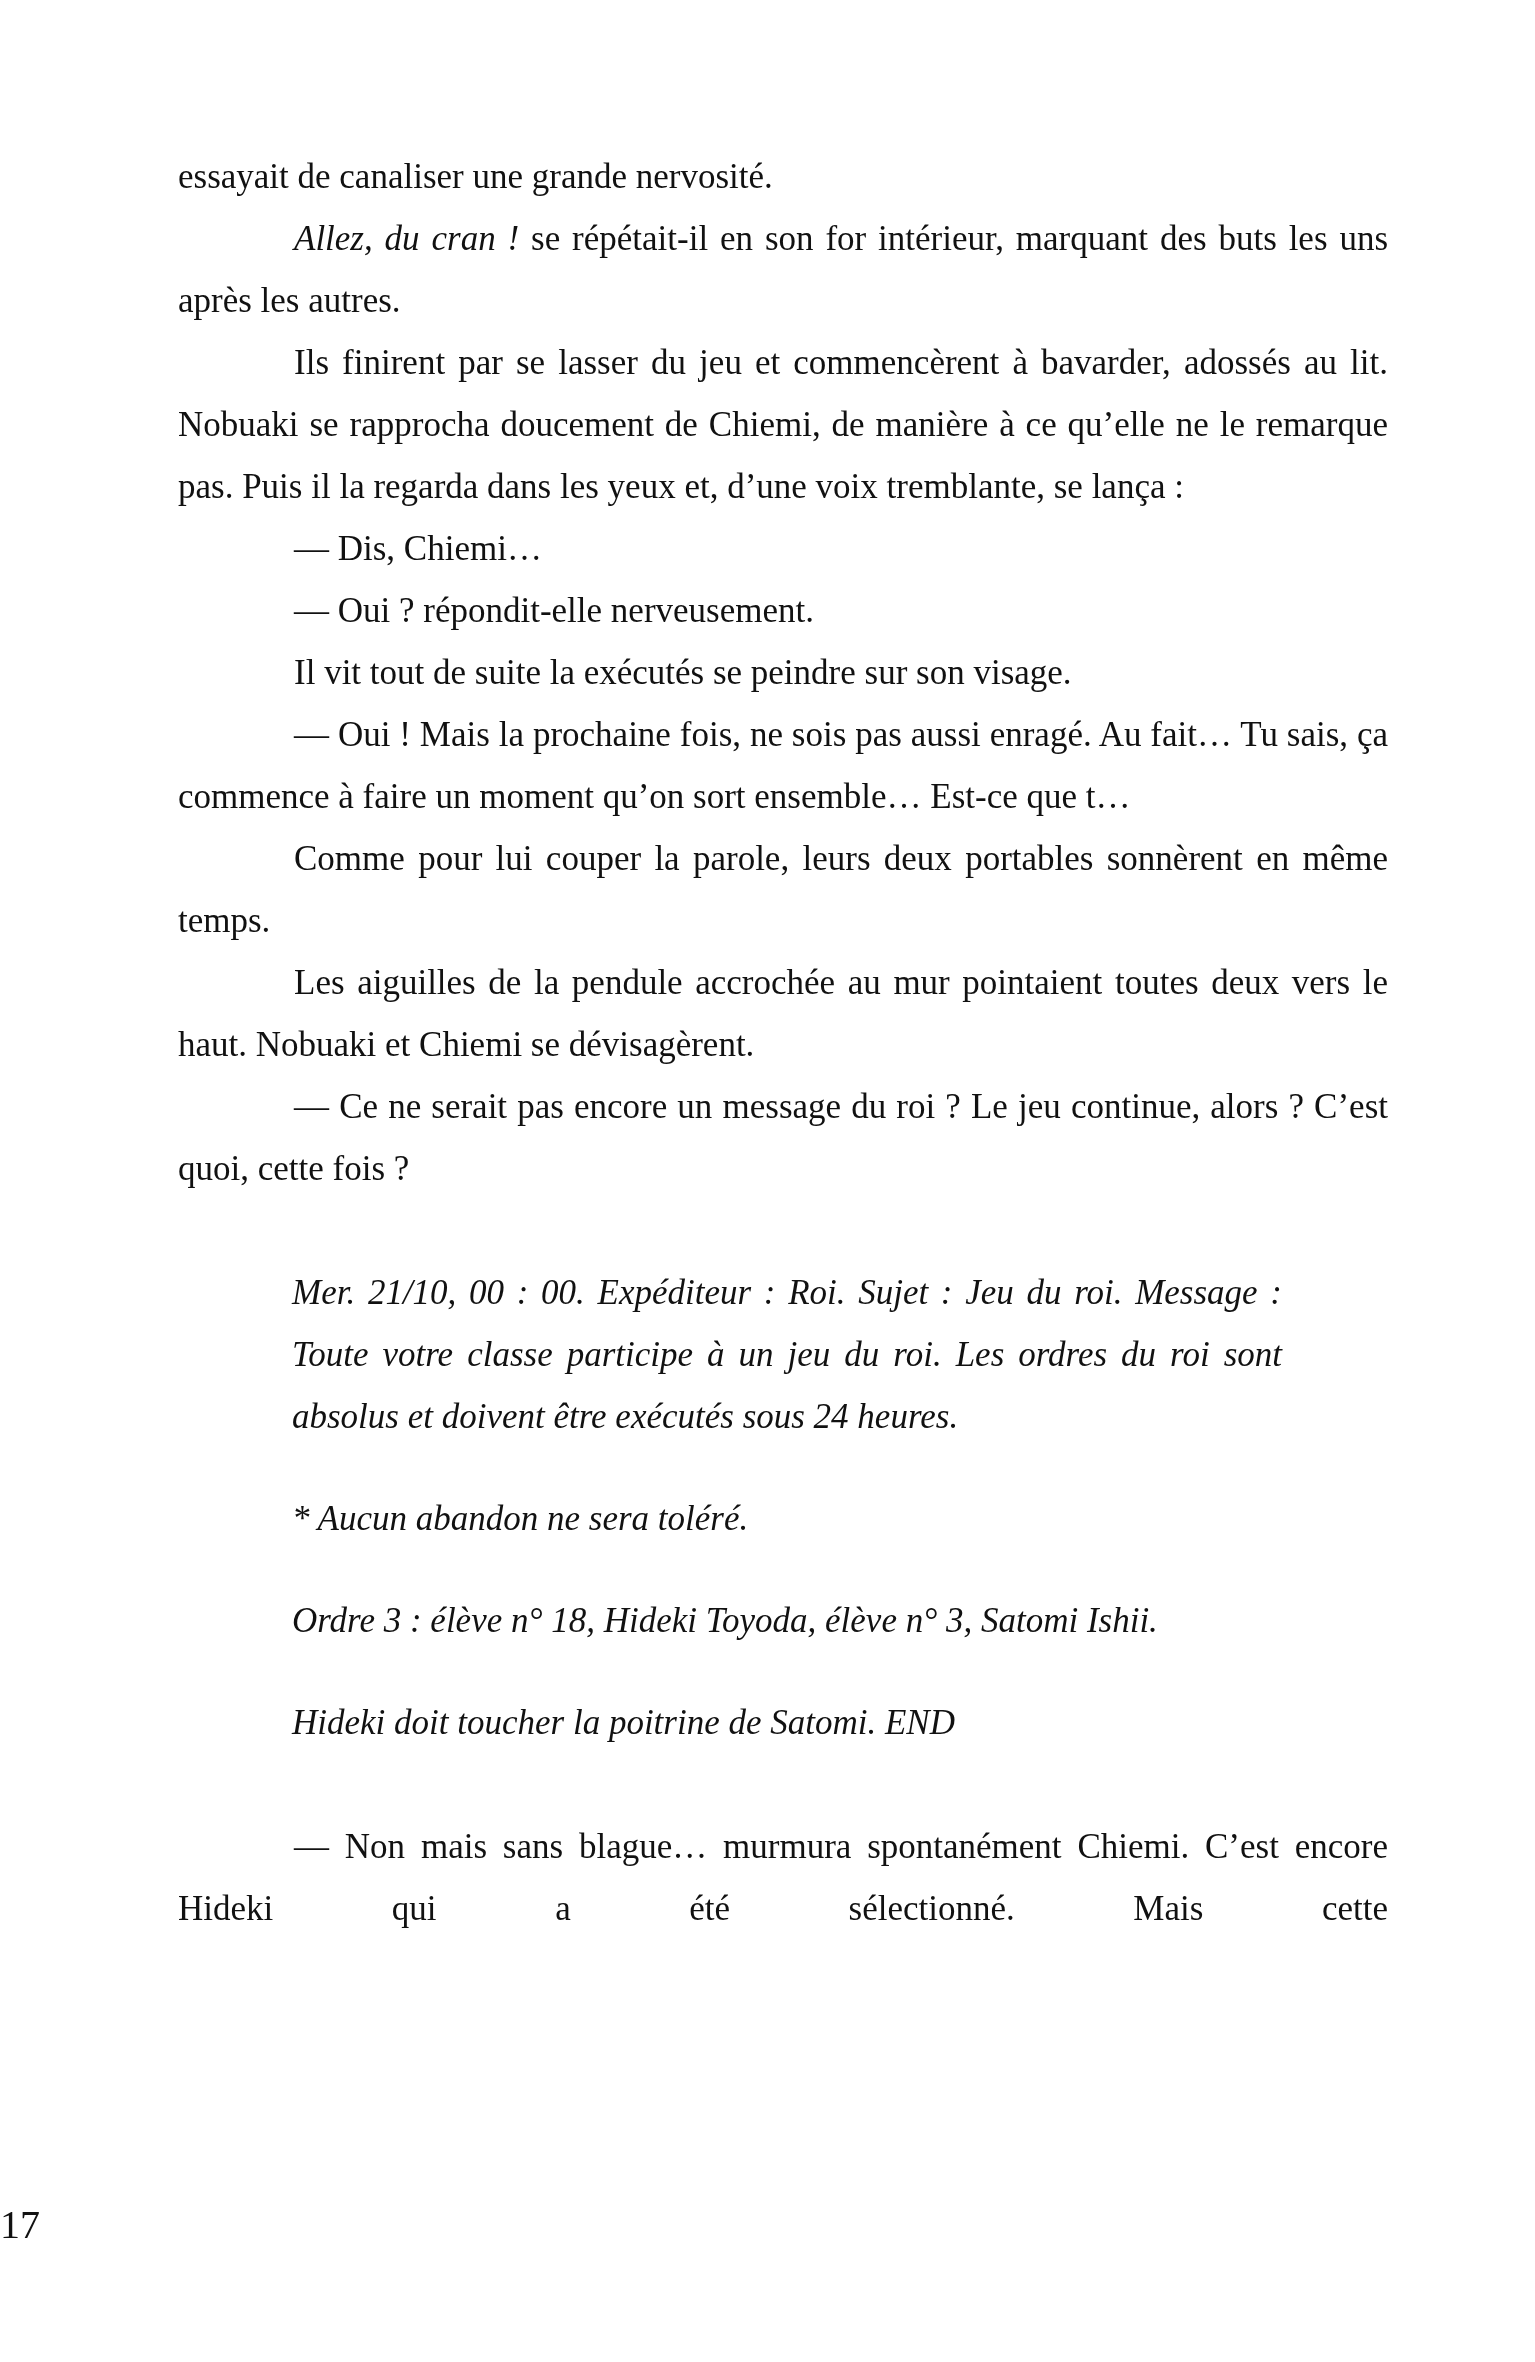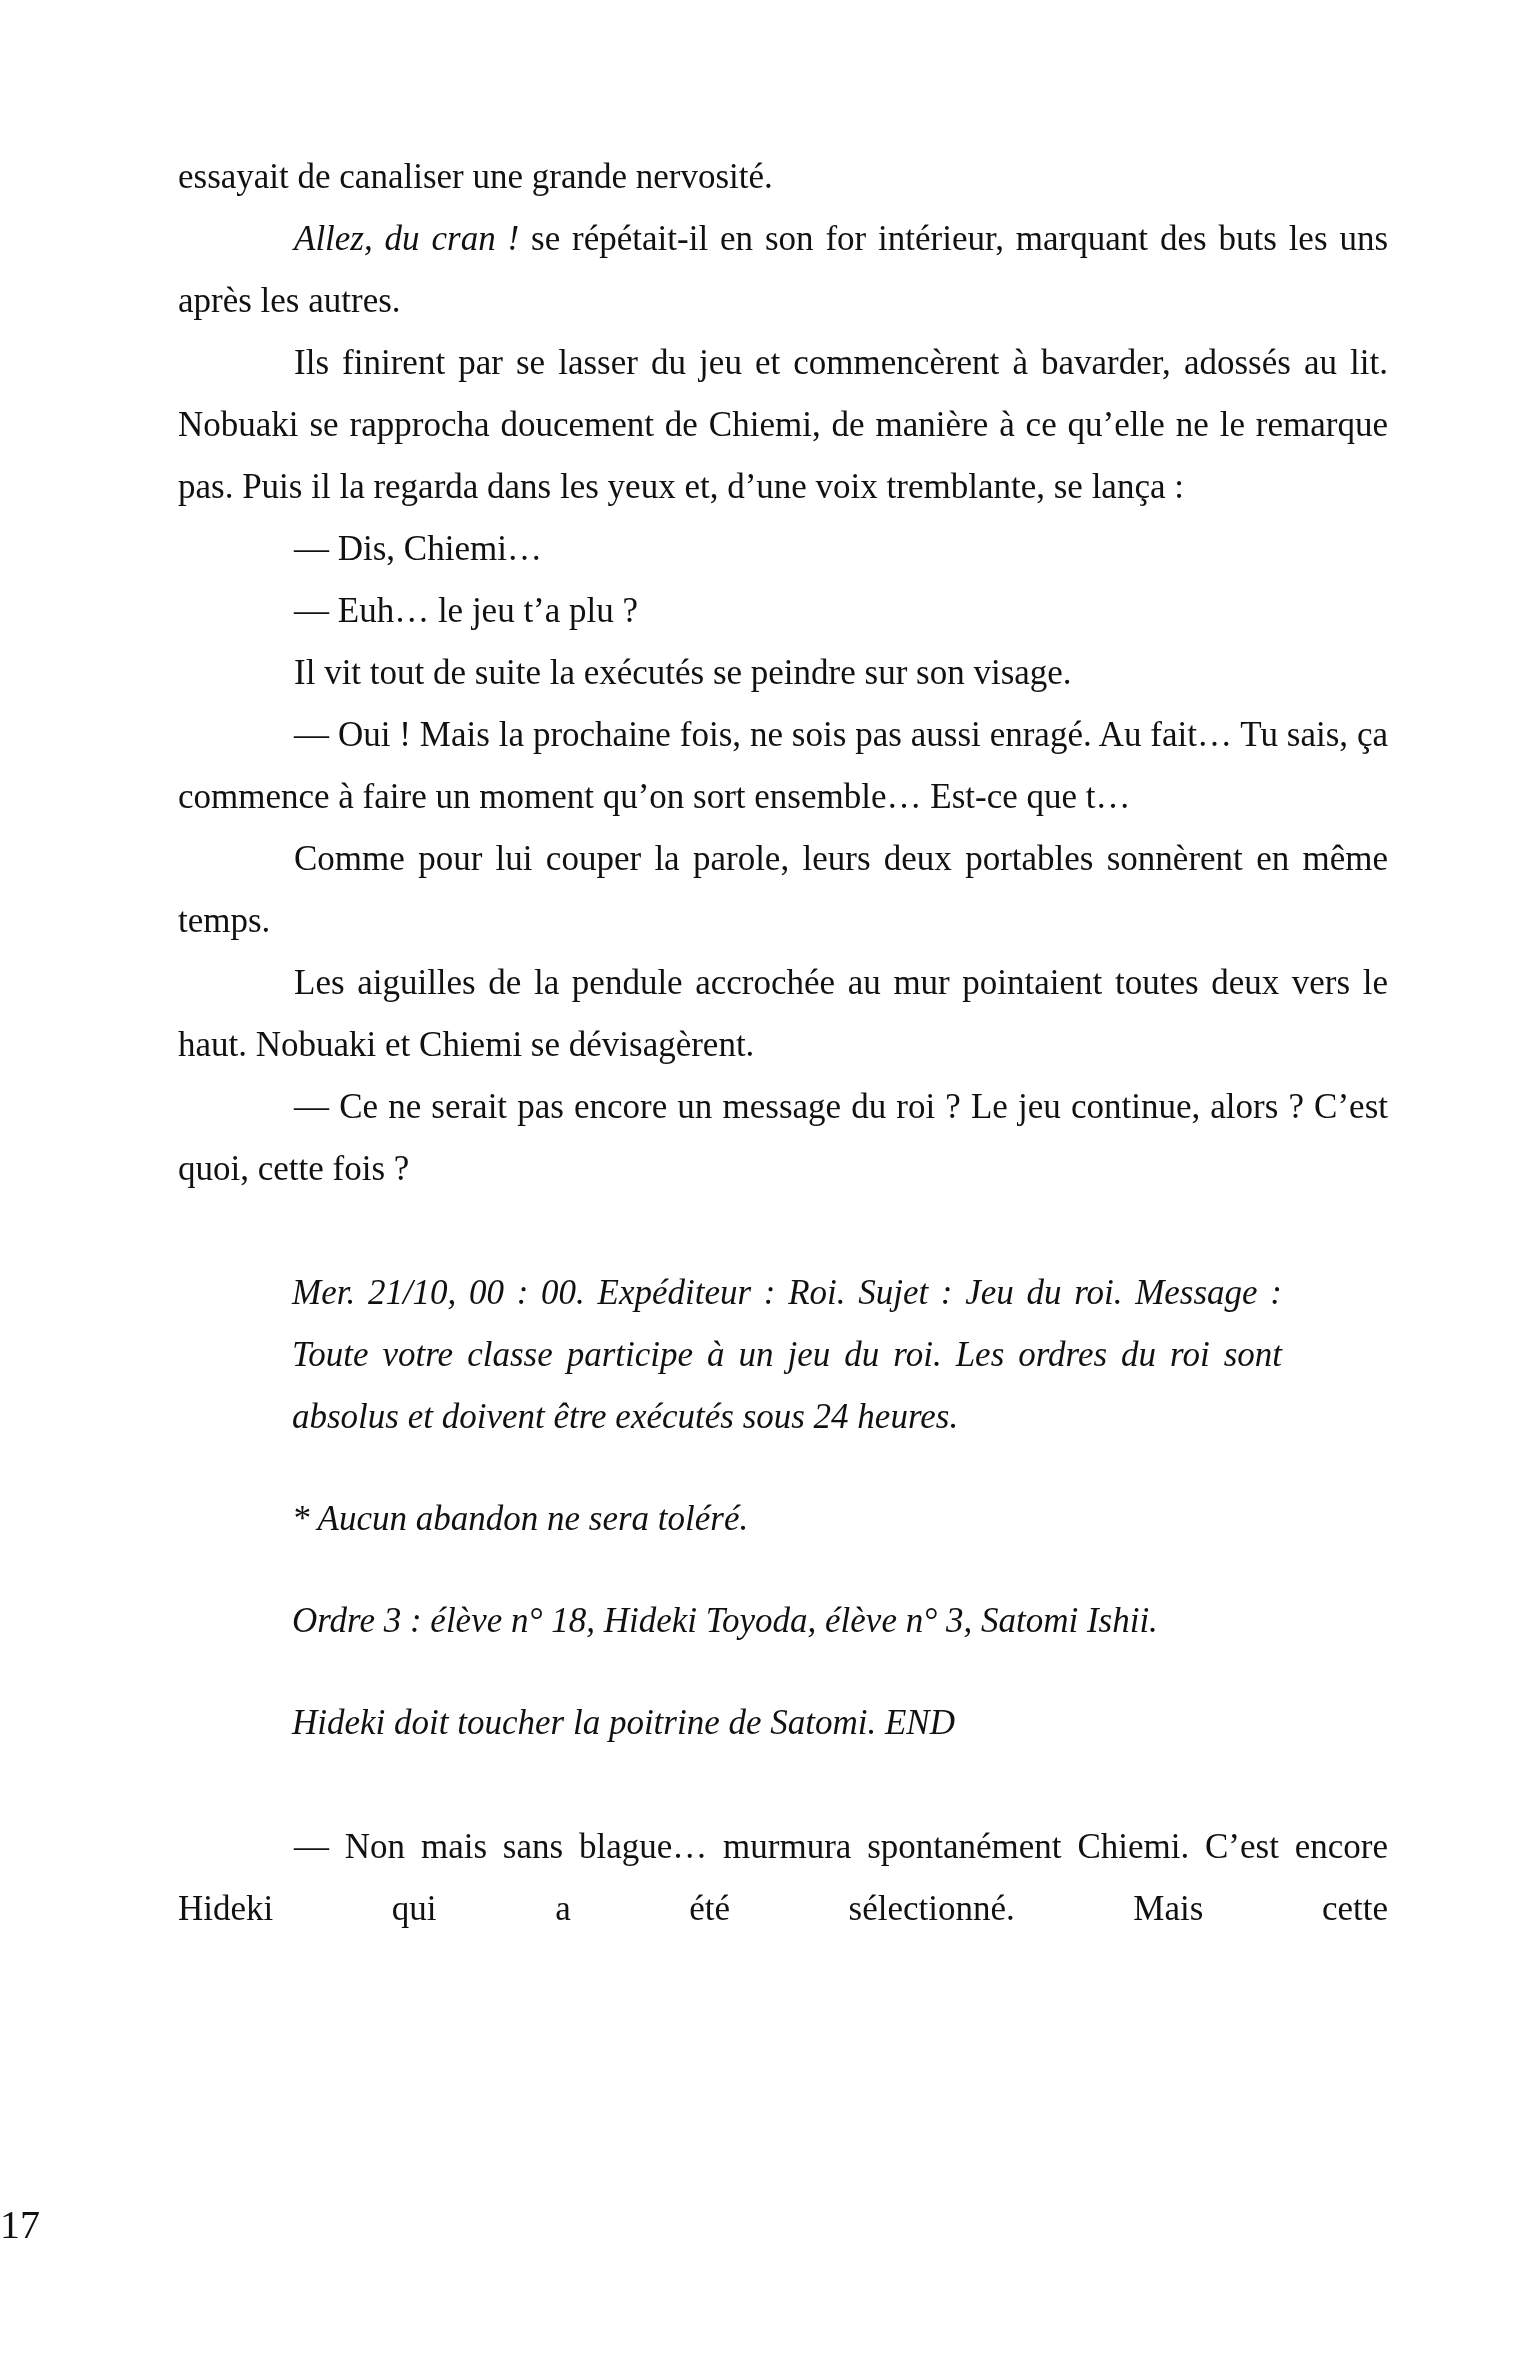--- a/index.html
+++ b/index.html
@@ -17,21 +17,21 @@
            font-size: 40px; line-height: 50px; }
 </style>
 </head>
 <body>
 
 <div class="page">
   <p class="p">essayait de canaliser une grande nervosité.</p>
   <p class="p indent"><em>Allez, du cran !</em><span> se répétait-il en son for intérieur, marquant des buts les uns après les autres.</span></p>
   <p class="p indent">Ils finirent par se lasser du jeu et commencèrent à bavarder, adossés au lit. Nobuaki se rapprocha doucement de Chiemi, de manière à ce qu’elle ne le remarque pas. Puis il la regarda dans les yeux et, d’une voix tremblante, se lança :</p>
   <p class="p indent">— Dis, Chiemi…</p>
-  <p class="p indent">— Euh… le jeu t’a plu ?</p>
+  <p class="p indent">— Oui ? répondit-elle nerveusement.</p>
   <p class="p indent">Il vit tout de suite la exécutés se peindre sur son visage.</p>
   <p class="p indent">— Oui ! Mais la prochaine fois, ne sois pas aussi enragé. Au fait… Tu sais, ça commence à faire un moment qu’on sort ensemble… Est-ce que t…</p>
   <p class="p indent">Comme pour lui couper la parole, leurs deux portables sonnèrent en même temps.</p>
   <p class="p indent">Les aiguilles de la pendule accrochée au mur pointaient toutes deux vers le haut. Nobuaki et Chiemi se dévisagèrent.</p>
   <p class="p indent">— Ce ne serait pas encore un message du roi ? Le jeu continue, alors ? C’est quoi, cette fois ?</p>
 
   <div class="msg">
     <p class="p j">Mer. 21/10, 00 : 00. Expéditeur : Roi. Sujet : Jeu du roi. Message : Toute votre classe participe à un jeu du roi. Les ordres du roi sont absolus et doivent être exécutés sous 24 heures.</p>
     <p class="p">* Aucun abandon ne sera toléré.</p>
     <p class="p">Ordre 3 : élève n° 18, Hideki Toyoda, élève n° 3, Satomi Ishii.</p>

